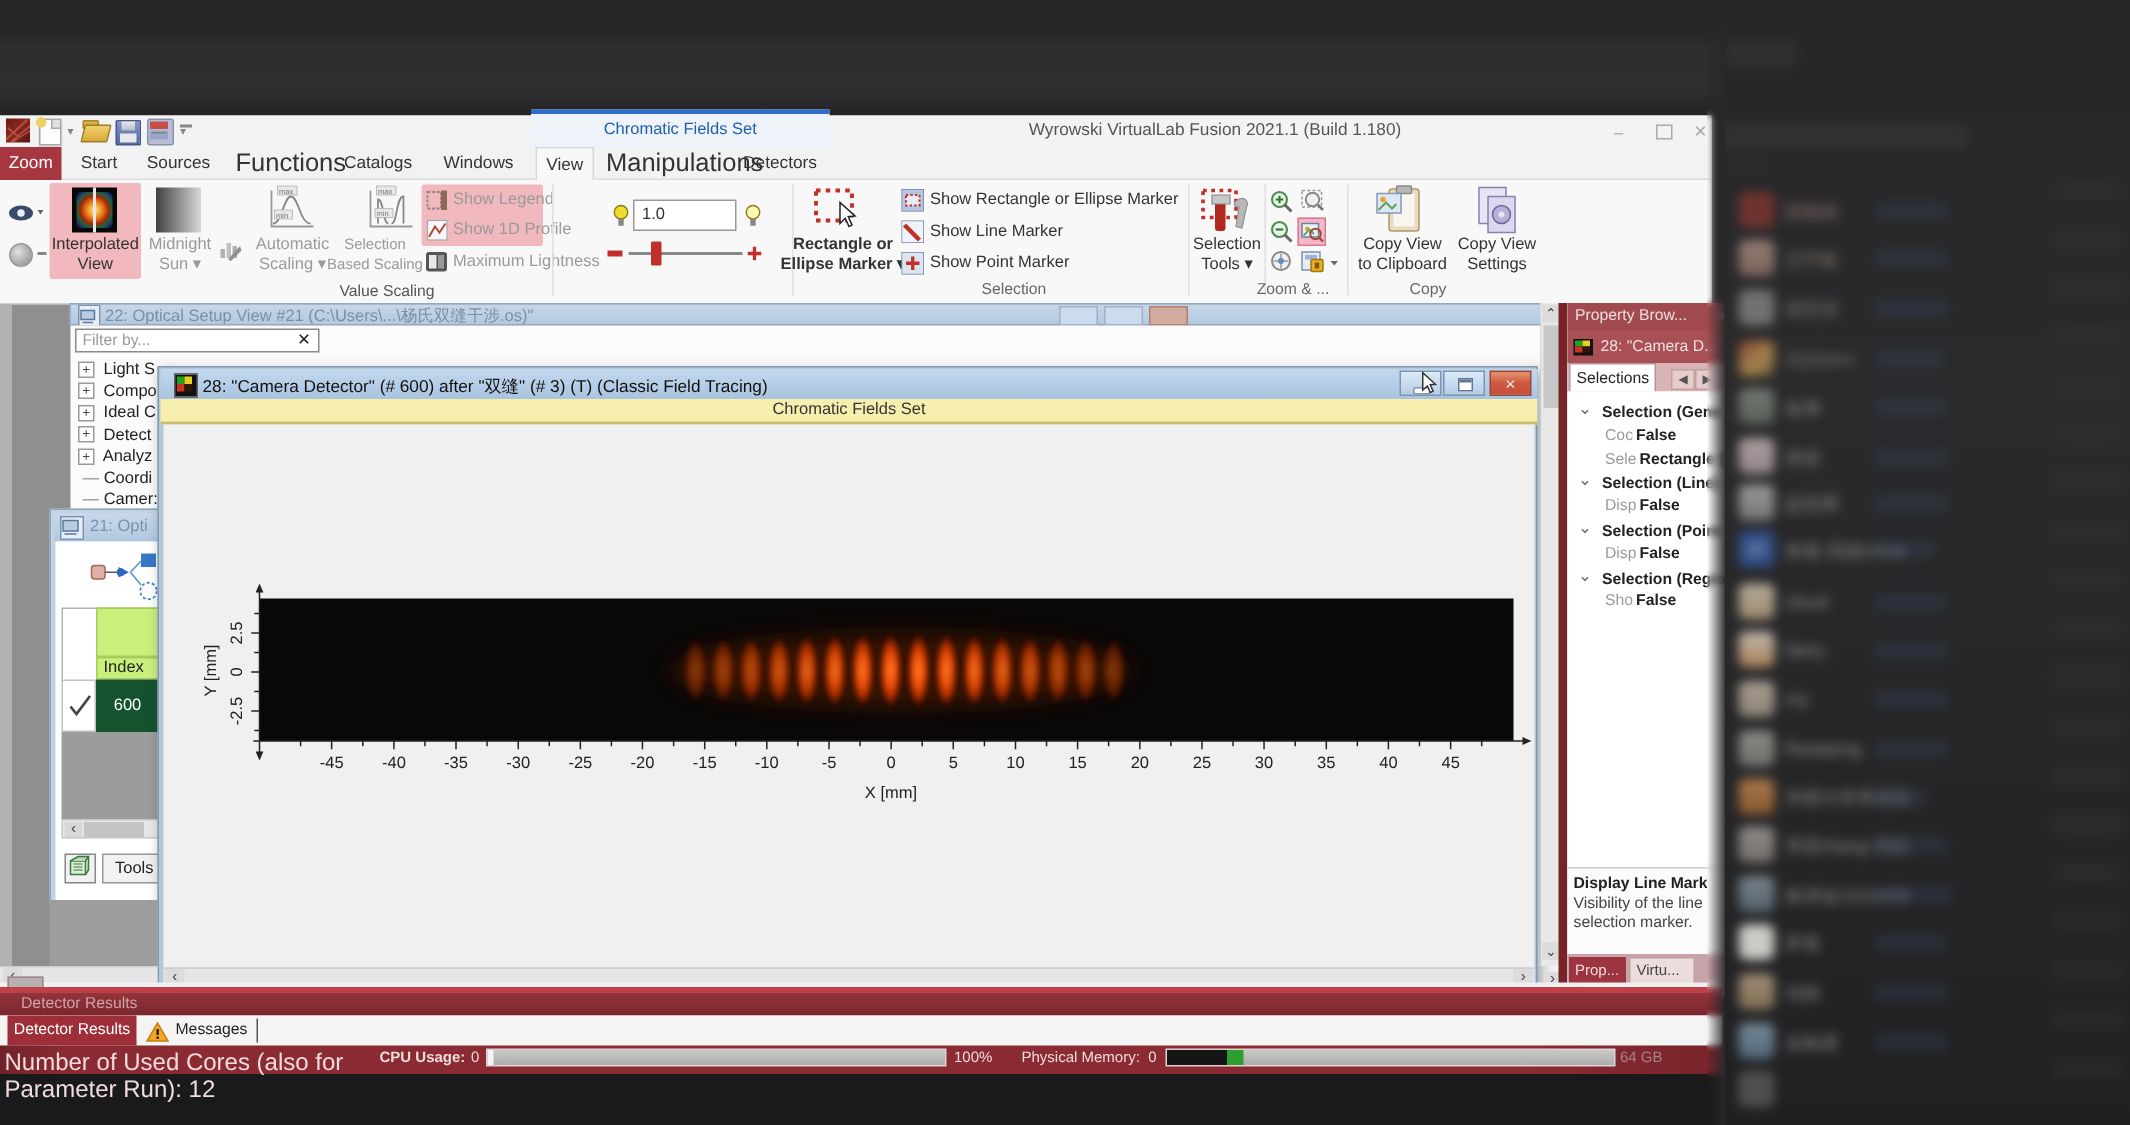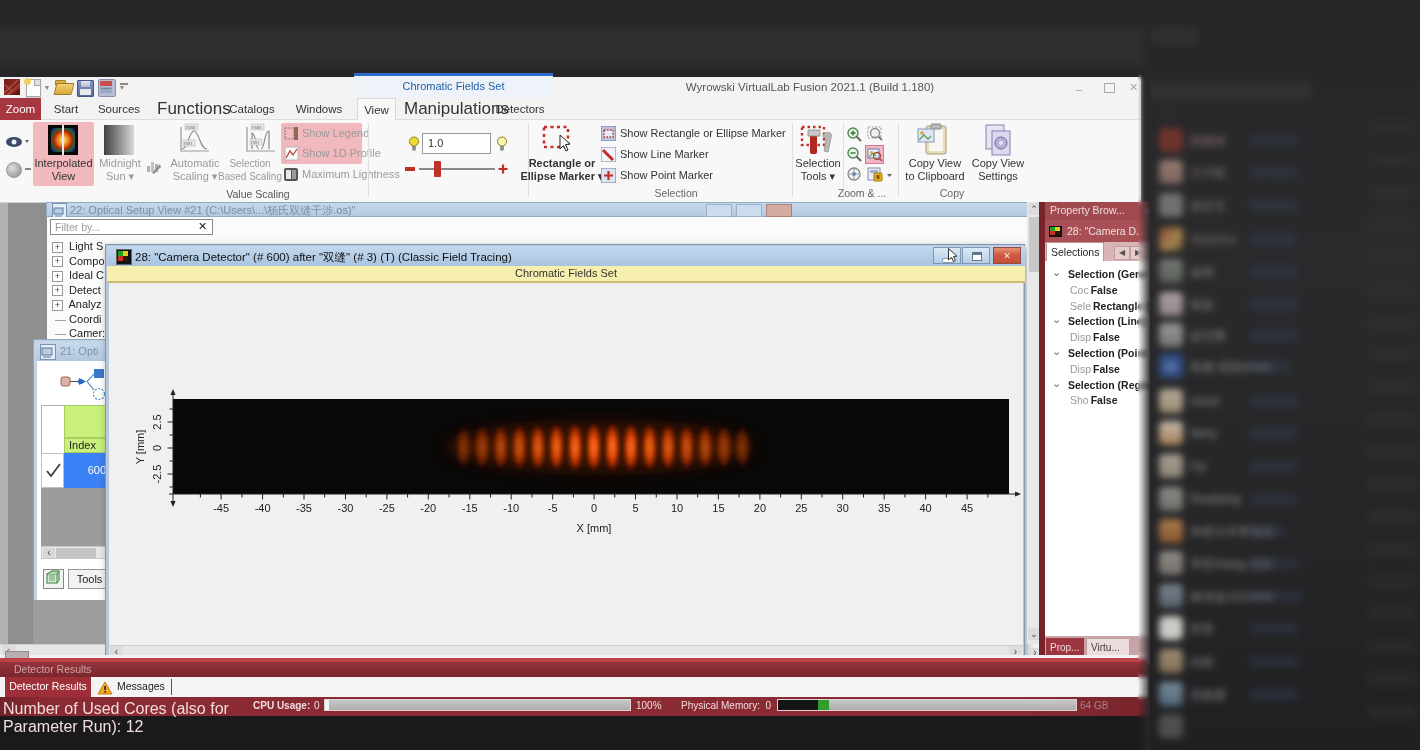--- a/index.html
+++ b/index.html
@@ -293,21 +293,21 @@
         <rect x="36" y="1" width="10" height="9" fill="#3878c8"></rect>
         <circle cx="41" cy="26" r="5.5" fill="none" stroke="#4888c8" stroke-width="1.2" stroke-dasharray="2 1.5"></circle>
       </svg>
 
  <div class="a" style="left:7px;top:65px;width:68px;height:48px;background:#fff;border:1px solid #b0b0b0;"></div>
  <div class="a" style="left:30px;top:65px;width:47px;height:33px;background:#caf07c;border:1px solid #a8cc60;box-sizing:border-box;"></div>
  <div class="a" style="left:30px;top:98px;width:47px;height:15px;background:#caf07c;border:1px solid #a8cc60;box-sizing:border-box;font-size:11px;color:#222;"><span style="margin-left:4px;">Index</span></div>
  <div class="a" style="left:7px;top:113px;width:23px;height:35px;background:#fff;border:1px solid #c0c0c0;box-sizing:border-box;"><svg width="18" height="18" style="margin:8px 0 0 3px;">
           <path d="M2 9 L6 14 L15 2" stroke="#444" stroke-width="1.8" fill="none"></path>
         </svg></div>
- <div class="a" style="left:30px;top:113px;width:47px;height:35px;background:#3b82f6;color:#fff;font-size:11px;text-align:right;line-height:35px;"><span style="margin-right:5px;">600</span></div>
+ <div class="a" style="left:30px;top:113px;width:47px;height:35px;background:#14532d;color:#fff;font-size:11px;text-align:center;line-height:35px;"><span style="margin-right:5px;">600</span></div>
  <div class="a" style="left:7px;top:148px;width:70px;height:58px;background:#9c9c9c;"></div>
  <div class="a" style="left:7px;top:206px;width:70px;height:13px;background:#e8e8e8;border:1px solid #c8c8c8;box-sizing:border-box;">
         <div class="a" style="left:1px;top:1px;width:12px;height:10px;background:#d8d8d8;color:#444;font-size:10px;line-height:9px;text-align:center;">‹</div>
         <div class="a" style="left:14px;top:1px;width:40px;height:10px;background:#c4c4c4;"></div>
       </div>
 
  <div class="a" style="left:9px;top:229px;width:21px;height:20px;background:#f2f2f2;border:1px solid #888;box-sizing:border-box;"><svg width="17" height="16">
           <rect x="3" y="4" width="10" height="9" fill="#d8ecd8" stroke="#3a7a3a" stroke-width="1"></rect>
           <path d="M3 4 L8 1 L15 1 L13 4 M13 13 L15 10 L15 1" fill="#b8d8b8" stroke="#3a7a3a" stroke-width="1"></path>
           <path d="M5 6 h6 M5 8 h6 M5 10 h6" stroke="#3a7a3a" stroke-width="0.7"></path>
@@ -498,20 +498,24 @@
   <div class="pr"><span class="ch">⌄</span><b>Selection (Gene</b></div>
   <div class="pr"><span class="lb">Coc</span><b>False</b></div>
   <div class="pr"><span class="lb">Sele</span><b>Rectangle (</b></div>
   <div class="pr"><span class="ch">⌄</span><b>Selection (Line)</b></div>
   <div class="pr"><span class="lb">Disp</span><b>False</b></div>
   <div class="pr"><span class="ch">⌄</span><b>Selection (Point</b></div>
   <div class="pr"><span class="lb">Disp</span><b>False</b></div>
   <div class="pr"><span class="ch">⌄</span><b>Selection (Regio</b></div>
   <div class="pr"><span class="lb">Sho</span><b>False</b></div>
  </div>
+ <div class="a" style="left:0;top:376px;width:110px;height:58px;background:#fbfbfb;border-top:1px solid #ccc;box-sizing:border-box;font-size:10.5px;color:#444;">
+  <div style="margin:4px 0 1px 4px;font-weight:bold;color:#222;">Display Line Mark</div>
+  <div style="margin-left:4px;line-height:13px;">Visibility of the line selection marker.</div>
+ </div>
  <div class="a" style="left:0;top:434px;width:110px;height:28px;background:#c8a4a8;"></div>
  <div class="a" style="left:1px;top:436px;width:38px;height:20px;background:#9d3540;color:#f0dcdc;font-size:10px;line-height:19px;"><span style="margin-left:4px;">Prop...</span></div>
  <div class="a" style="left:41px;top:436px;width:44px;height:20px;background:#ecdcdc;border:1px solid #c0a0a0;box-sizing:border-box;color:#444;font-size:10px;line-height:18px;"><span style="margin-left:4px;">Virtu...</span></div>
 </div>
 
 <div id="dock" class="a" style="left:0;top:655px;width:1420px;height:61px;">
  <div class="a" style="left:0;top:0;width:1148px;height:3px;background:#f0f0f0;"></div>
  <div class="a" style="left:5px;top:-4px;width:22px;height:12px;background:#b8b0b0;border:1px solid #988;"></div>
  <div class="a" style="left:0;top:3px;width:1148px;height:4px;background:#c04048;"></div>
  <div class="a" style="left:0;top:7px;width:1148px;height:15px;background:linear-gradient(#93343b,#7a272d);color:#cfa3a6;font-size:10.5px;line-height:14px;"><span style="margin-left:14px;">Detector Results</span></div>

